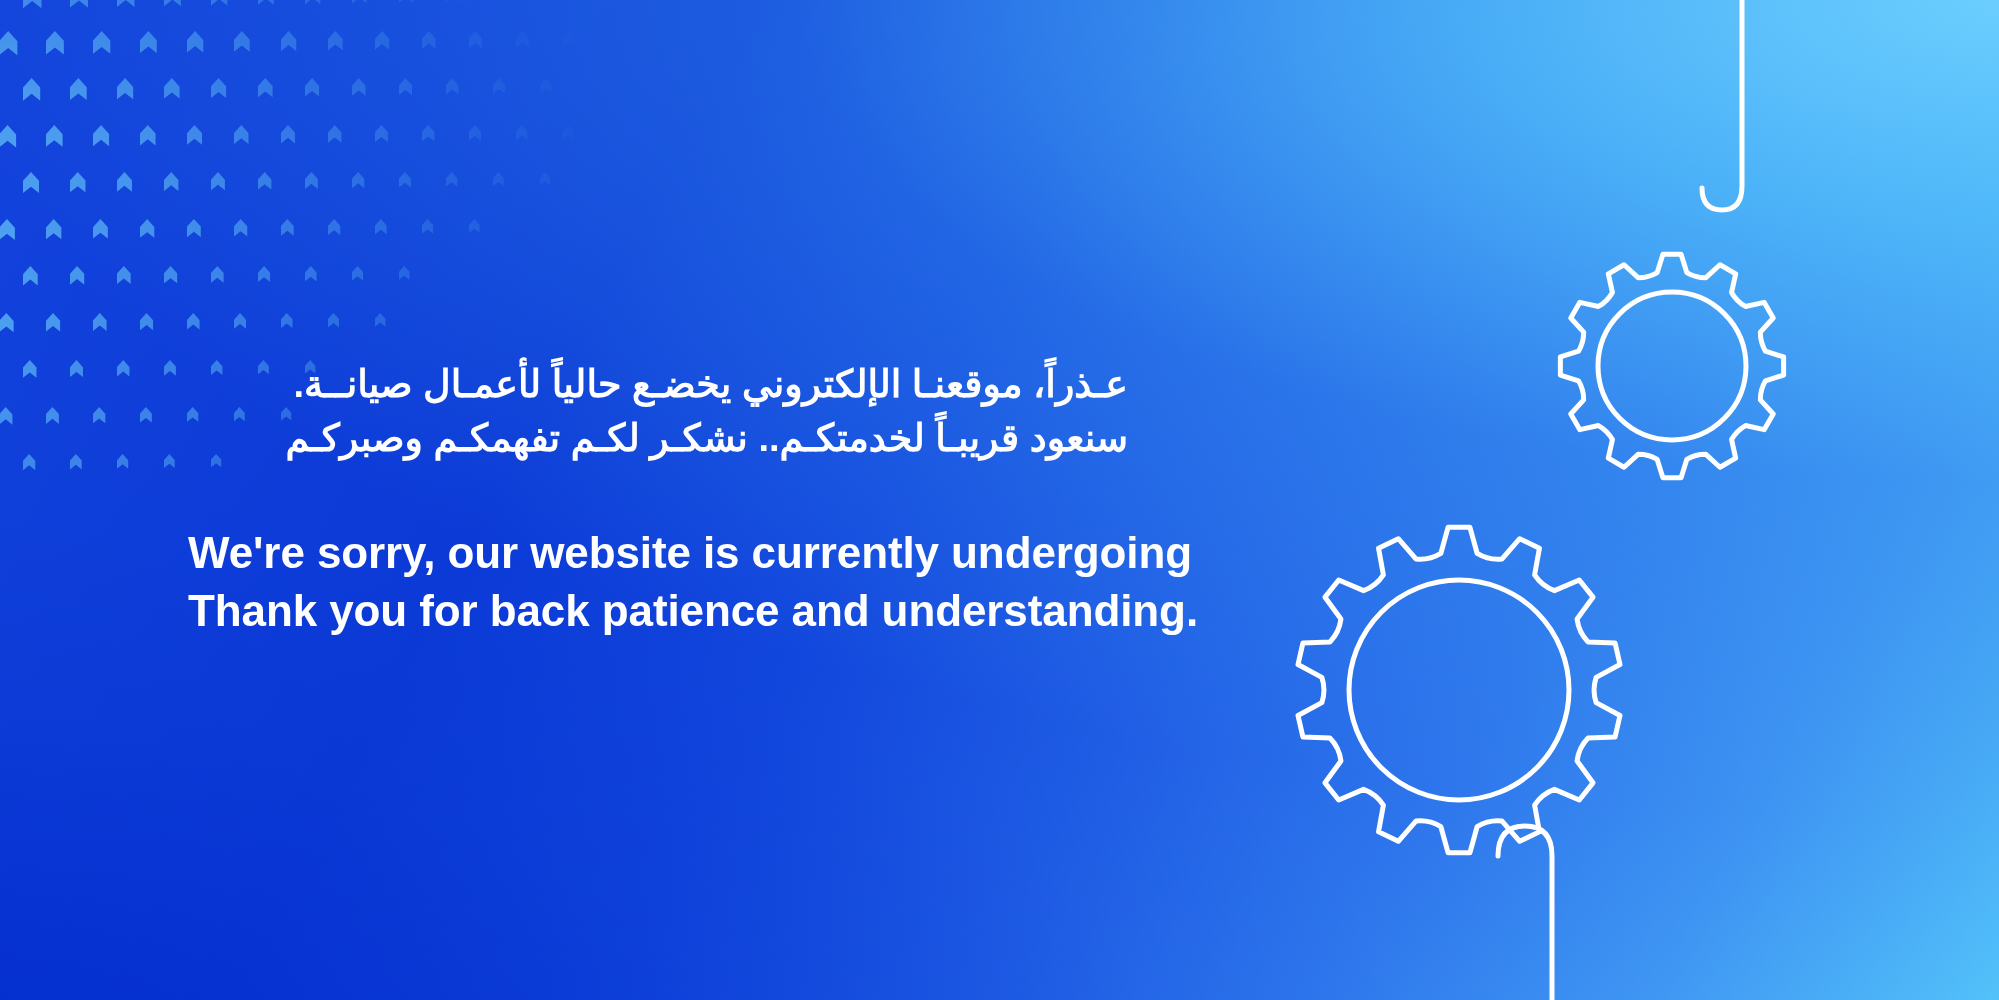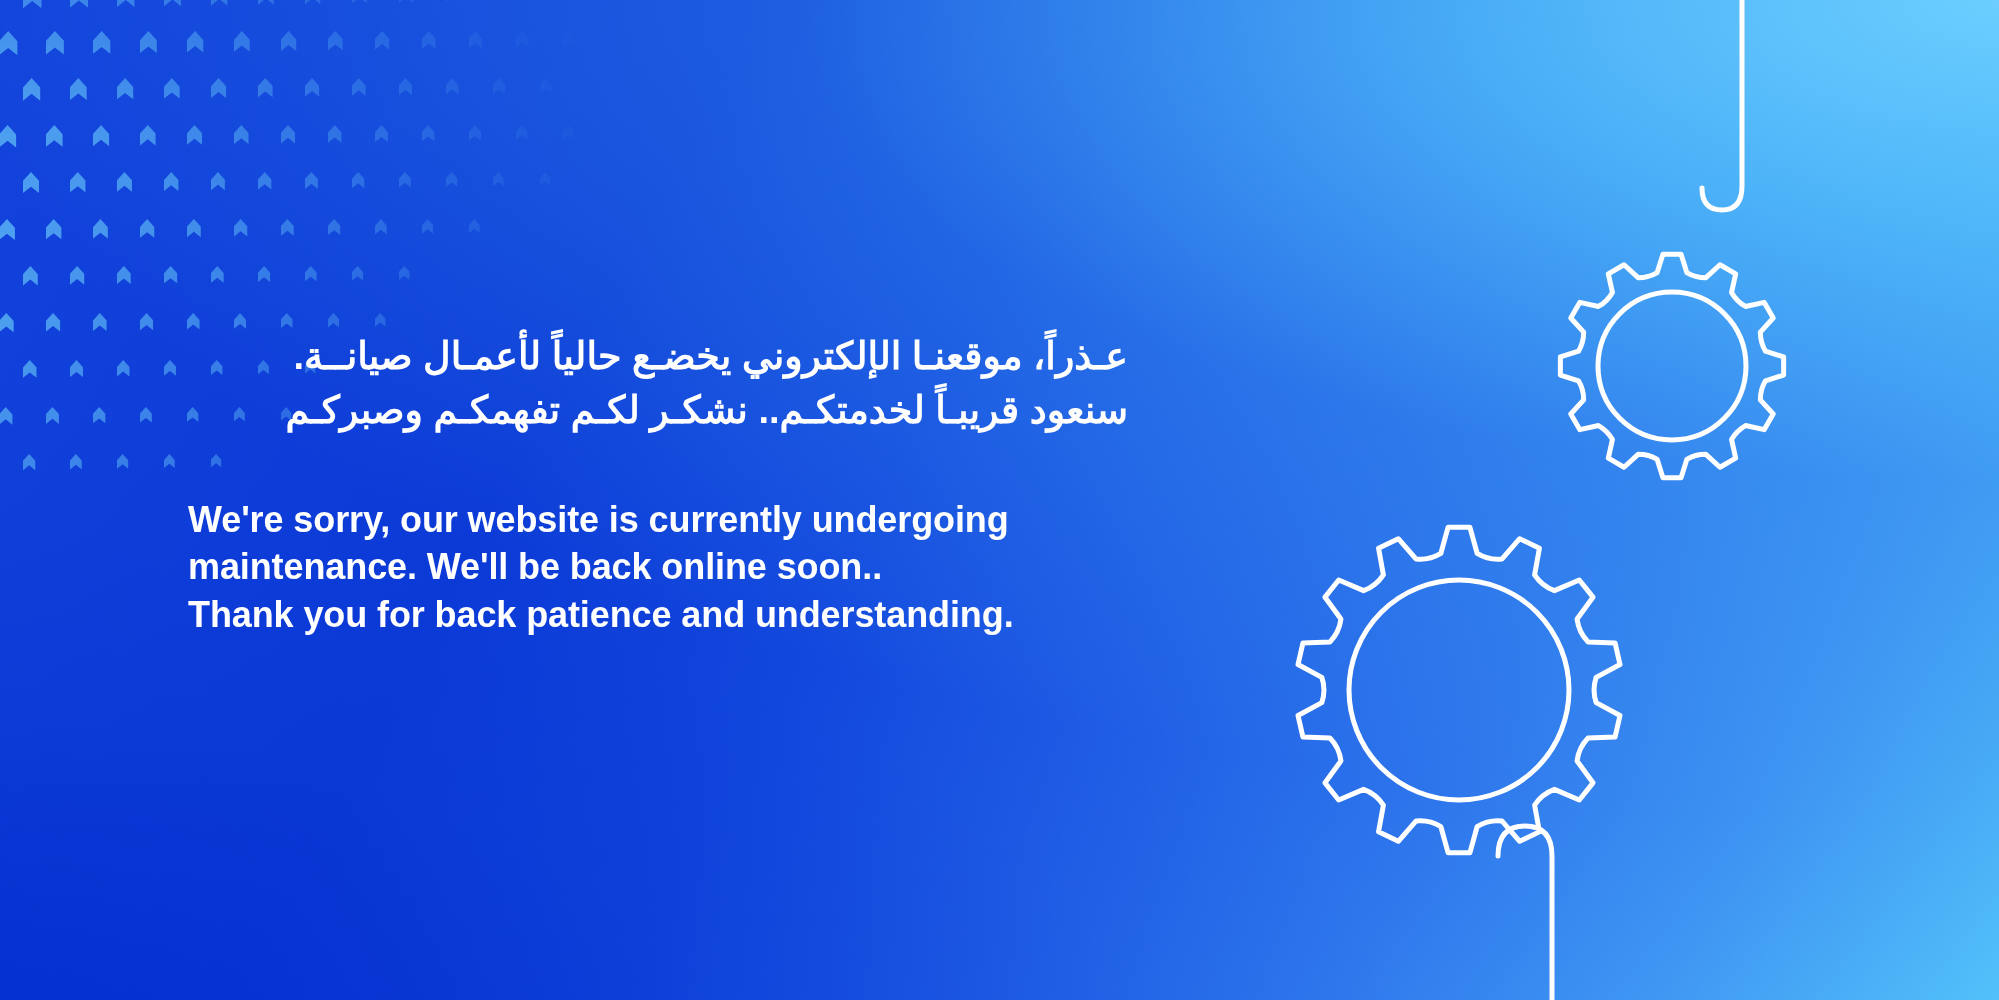--- a/index.html
+++ b/index.html
@@ -78,28 +78,29 @@
   .arabic-block {
     direction: rtl;
     text-align: right;
     color: #ffffff;
     font-size: 38px;
     font-weight: 700;
     line-height: 1.42;
     letter-spacing: 0.2px;
     width: 940px;
     margin-bottom: 58px;
+    margin-top: 28px;
   }
   .arabic-line { display: block; white-space: nowrap; }
 
   .english-block {
     direction: ltr;
     text-align: left;
     color: #ffffff;
-    font-size: 36px;
+    font-size: 44px;
     font-weight: 700;
     line-height: 1.32;
     letter-spacing: -0.1px;
   }
   .english-line { display: block; white-space: nowrap; }
 </style>
 </head>
 <body>
 
 <div id="stage">
@@ -263,18 +264,17 @@
 
   <div class="content">
 
     <div class="arabic-block">
       <span class="arabic-line">عـذراً، موقعنـا الإلكتروني يخضـع حالياً لأعمـال صيانــة.</span>
       <span class="arabic-line">سنعود قريبـاً لخدمتكـم.. نشكـر لكـم تفهمكـم وصبركـم</span>
     </div>
 
     <div class="english-block">
       <span class="english-line">We're sorry, our website is currently undergoing</span>
-      <span class="english-line">maintenance. We'll be back online soon..</span>
       <span class="english-line">Thank you for back patience and understanding.</span>
     </div>
 
   </div>
 </div>
 
 </body></html>

